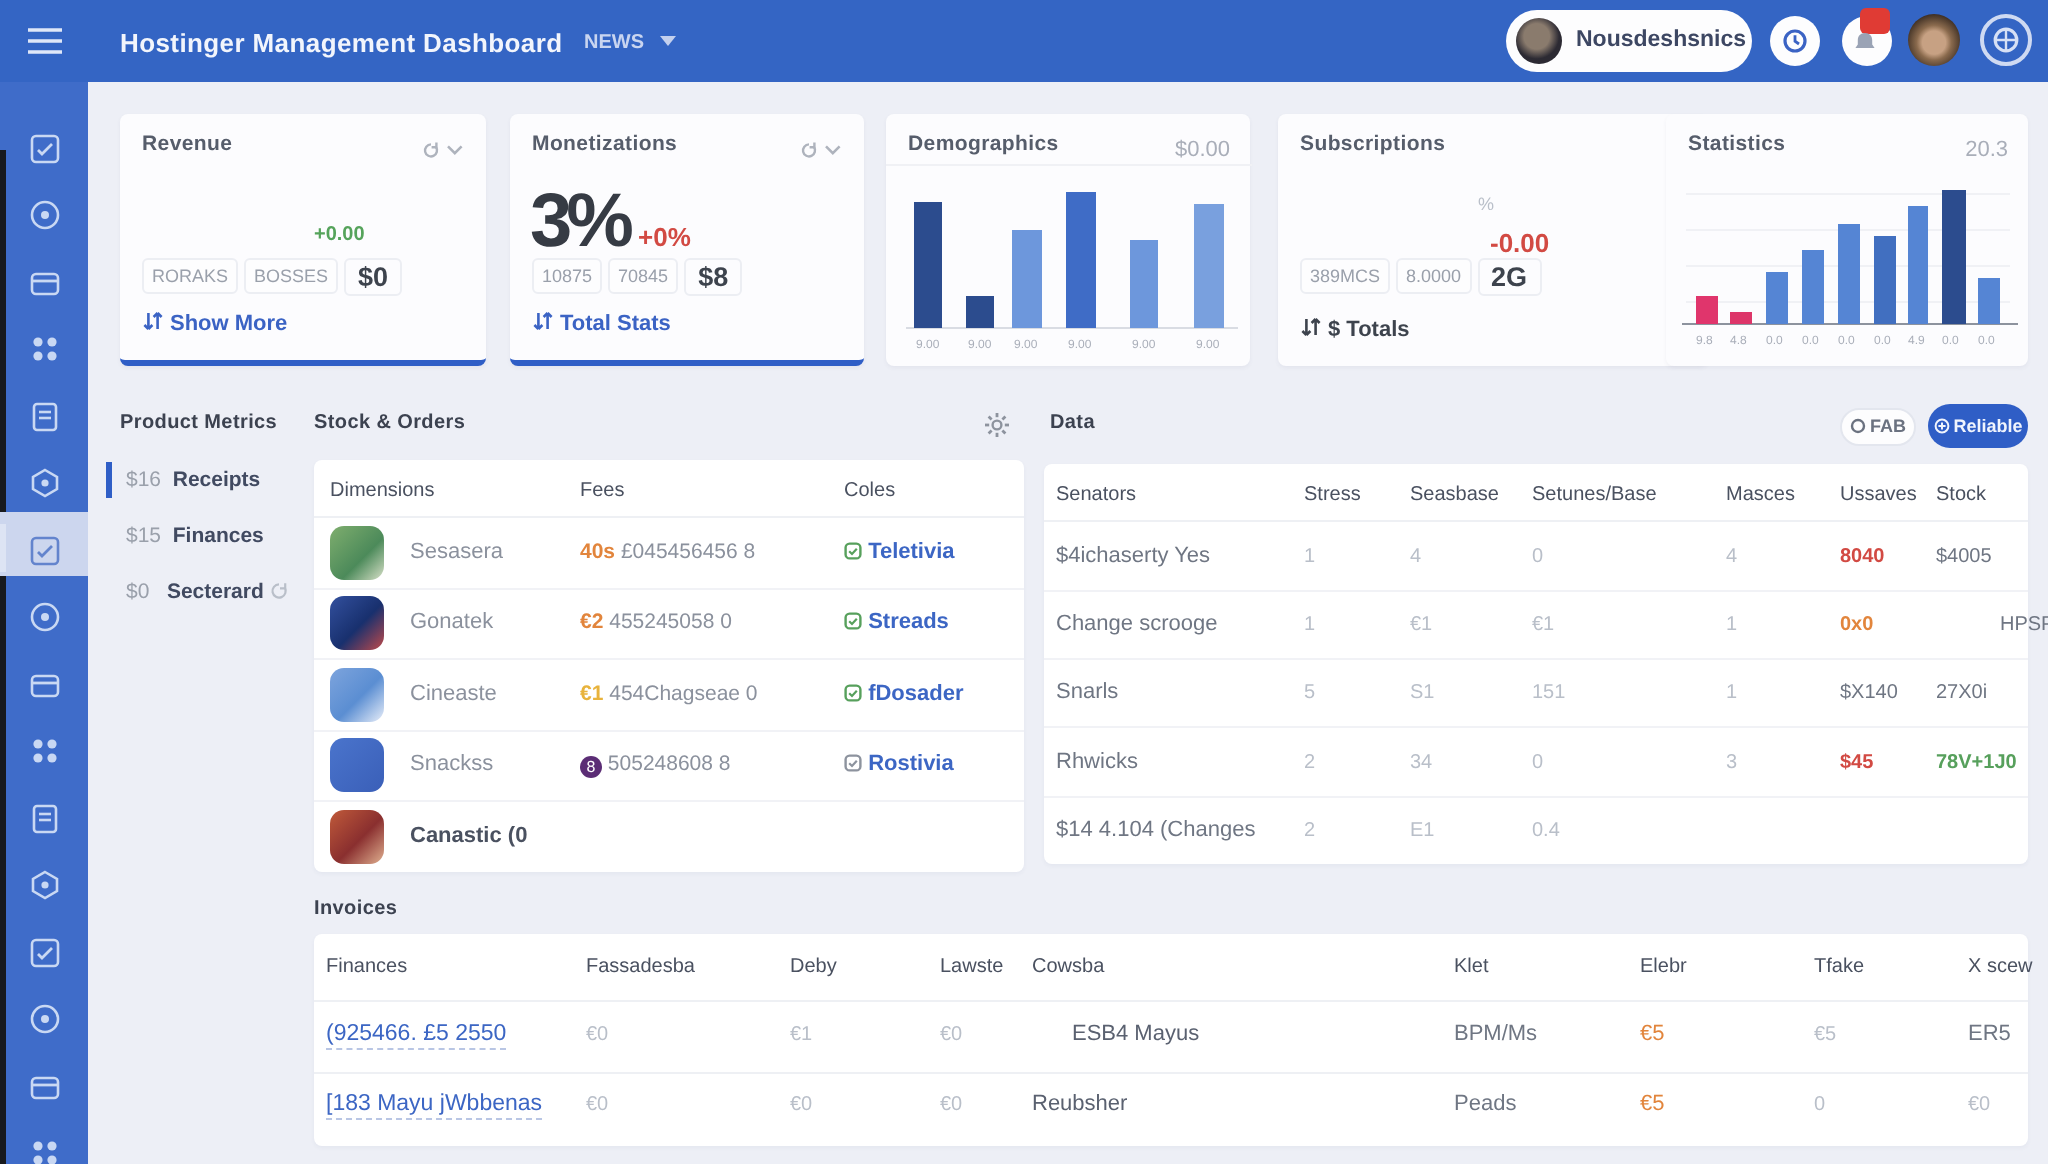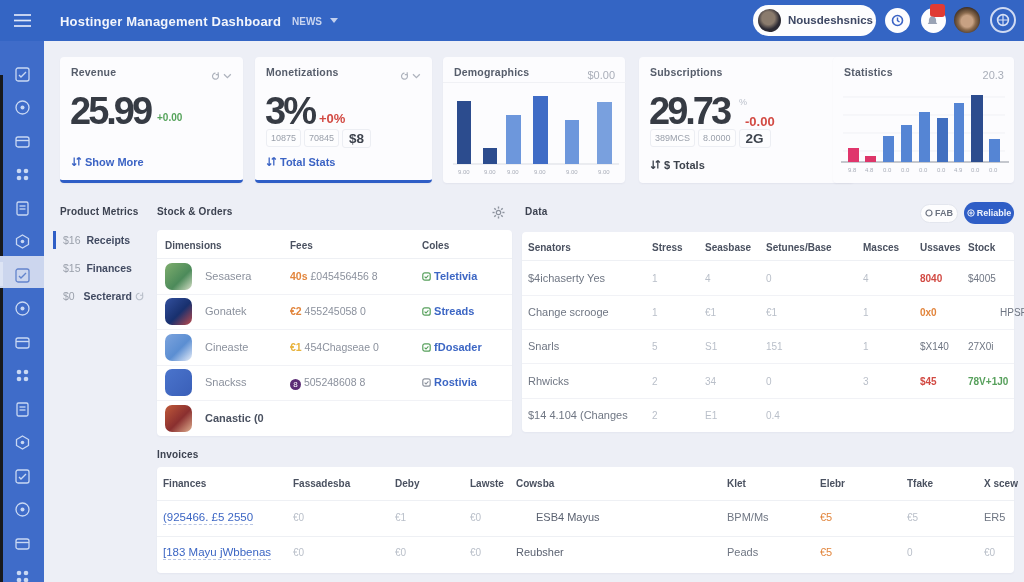--- a/index.html
+++ b/index.html
@@ -10,21 +10,21 @@
 .card.bb{border-bottom:3px solid #2f5ec6;}
 .clabel{position:absolute;top:9px;left:11px;font-size:10.5px;color:#565d6b;font-weight:bold;letter-spacing:.2px;}
 .cright{position:absolute;top:12px;right:10px;font-size:11px;color:#a9aeb9;}
 .bignum{position:absolute;top:33px;left:10px;font-size:38px;font-weight:bold;color:#363b44;letter-spacing:-3px;}
 .chips{position:absolute;top:72px;left:11px;font-size:10px;color:#9aa0ab;white-space:nowrap;}
 .chip{display:inline-block;border:1px solid #eceef3;background:#fdfdfe;border-radius:3px;padding:3px 4px;margin-right:3px;font-size:9px;letter-spacing:0;}
 .chipb{display:inline-block;border:1px solid #eceef3;border-radius:3px;padding:1px 6px;font-size:13.5px;font-weight:bold;color:#3d434d;vertical-align:-2px;}
 .cfoot{position:absolute;bottom:12px;left:11px;font-size:11px;font-weight:bold;color:#3b63c4;}
 .tbl{position:absolute;background:#ffffff;border-radius:4px;box-shadow:0 1px 2px rgba(60,70,110,.05);}
 .sechead{position:absolute;font-size:10px;font-weight:bold;color:#3c4250;letter-spacing:.2px;}
-.hdrow{color:#4a5160;font-size:10px;font-weight:bold;white-space:nowrap;}
+.hdrow{color:#4a5160;font-size:10px;font-weight:normal;white-space:nowrap;}
 .gray{color:#9aa0ab;}
 .lgray{color:#b9bfc9;}
 .link{color:#3c66c4;}
 .red{color:#d24a43;}
 .orange{color:#e2853c;}
 .green{color:#57a05c;font-weight:bold;}
 </style>
 </head>
 <body>
 
@@ -71,22 +71,22 @@
     <path d="M7 1.6v10.8M1.6 7h10.8" stroke="#d6e0f5" stroke-width="1.2"></path>
   </svg>
 
 <div class="card bb" style="left:60px;width:183px;">
   <div class="clabel">Revenue</div>
   <div class="cright"><svg width="24" height="10" style="vertical-align:middle">
         <path d="M6.5 2.2a3 3 0 1 0 2.4 1.2" fill="none" stroke="#aeb3bd" stroke-width="1.2"></path>
         <path d="M9.2 1.2v2.4H6.8" fill="none" stroke="#aeb3bd" stroke-width="1.2"></path>
         <path d="M15 3.2l3.4 3.4 3.4-3.4" fill="none" stroke="#aeb3bd" stroke-width="1.3"></path>
       </svg></div>
-  <div class="bignum">25.99</div>
   <div class="abs" style="top:55px;left:97px;font-size:10px;font-weight:bold;color:#55a35b;">+0.00</div>
+  <div class="chips"><span class="chip">RORAKS</span><span class="chip">BOSSES</span><span class="chipb">$0</span></div>
   <div class="cfoot"><svg width="11" height="11" style="vertical-align:-1px;margin-right:3px">
         <path d="M3.2 1.5v8M3.2 9.5L1.2 7.5M3.2 9.5l2-2M7.8 9.5v-8M7.8 1.5l-2 2M7.8 1.5l2 2" stroke="#3b63c4" stroke-width="1.3" fill="none"></path>
       </svg>Show More</div>
 </div>
 
 <div class="card bb" style="left:255px;width:177px;">
   <div class="clabel">Monetizations</div>
   <div class="cright"><svg width="24" height="10" style="vertical-align:middle">
         <path d="M6.5 2.2a3 3 0 1 0 2.4 1.2" fill="none" stroke="#aeb3bd" stroke-width="1.2"></path>
         <path d="M9.2 1.2v2.4H6.8" fill="none" stroke="#aeb3bd" stroke-width="1.2"></path>
@@ -121,21 +121,20 @@
         <text x="155" y="83">9.00</text>
     </g>
   </svg>
 </div>
 
 <div class="card" style="left:639px;width:215px;">
   <div class="clabel">Subscriptions</div>
   <div class="cright"><svg width="10" height="10" style="vertical-align:middle">
         <path d="M1.5 3l3.4 3.4L8.3 3" fill="none" stroke="#aeb3bd" stroke-width="1.3"></path>
       </svg></div>
-  <div class="bignum">29.73</div>
   <div class="abs" style="top:40px;left:100px;font-size:9px;color:#b9bfc9;">%</div>
   <div class="abs" style="top:57px;left:106px;font-size:13px;font-weight:bold;color:#d24a43;">-0.00</div>
   <div class="chips"><span class="chip">389MCS</span><span class="chip">8.0000</span><span class="chipb">2G</span></div>
   <div class="cfoot" style="color:#3d434d;"><svg width="11" height="11" style="vertical-align:-1px;margin-right:3px">
         <path d="M3.2 1.5v8M3.2 9.5L1.2 7.5M3.2 9.5l2-2M7.8 9.5v-8M7.8 1.5l-2 2M7.8 1.5l2 2" stroke="#3d434d" stroke-width="1.3" fill="none"></path>
       </svg>$ Totals</div>
 </div>
 
 <div class="card" style="left:833px;width:181px;">
   <div class="clabel">Statistics</div>

